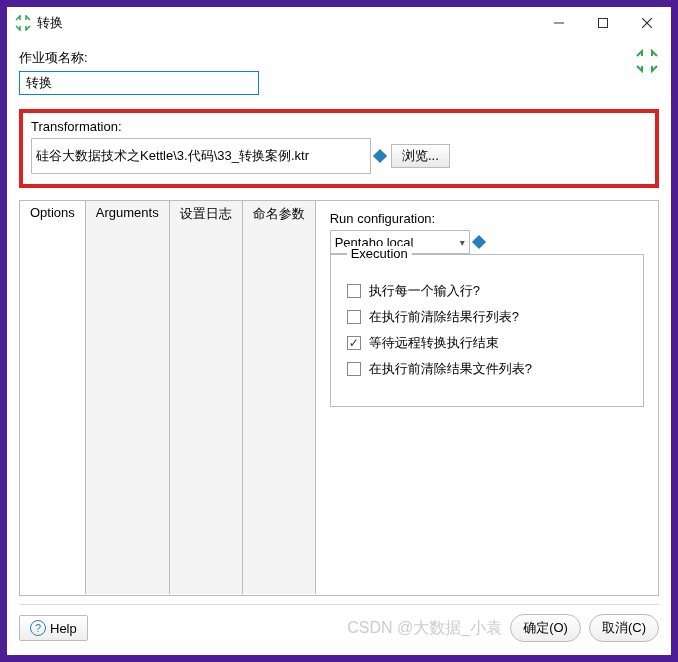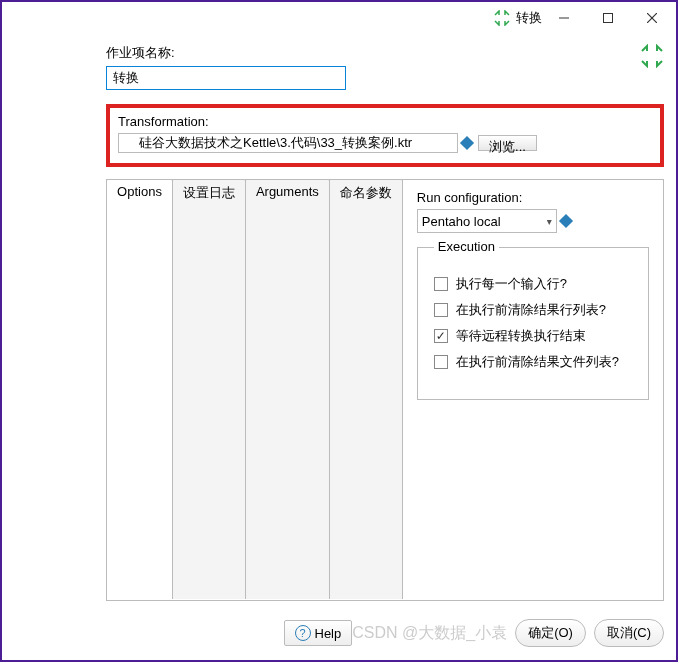--- a/index.html
+++ b/index.html
@@ -1,43 +1,43 @@
 <!DOCTYPE html>
 <html><head>
   <meta charset="utf-8">
   <style>
     * { box-sizing: border-box; margin: 0; padding: 0; font-family: "Microsoft YaHei", Tahoma, sans-serif; font-size: 13px; }
     body { background: #fff; }
-    .window { width: 678px; height: 662px; border: 2px solid #4c1d95; display: flex; flex-direction: column; background: #fff; position: relative; align-items: flex-end; }
+    .window { width: 678px; height: 662px; border: 7px solid #4c1d95; display: flex; flex-direction: column; background: #fff; position: relative; }
     .titlebar { height: 32px; display: flex; align-items: center; padding: 0 2px 0 8px; }
     .app-icon svg { display: block; }
     .title-text { margin-left: 6px; flex: 1; }
     .win-controls { display: flex; }
     .win-btn { width: 44px; height: 30px; display: flex; align-items: center; justify-content: center; cursor: pointer; }
     .content { flex: 1; padding: 10px 12px 8px 12px; display: flex; flex-direction: column; }
     .row-name { display: flex; align-items: center; margin-bottom: 6px; position: relative; }
     .field-label { display: block; margin-bottom: 4px; }
     .name-input { width: 240px; height: 24px; border: 1px solid #0a84d8; padding: 2px 6px; outline: none; }
     .collapse-icon { position: absolute; right: 0; top: 0; }
     .collapse-icon svg { display: block; }
     .transf-box { border: 4px solid #dd2222; padding: 6px 8px 10px 8px; margin: 8px 0 12px 0; }
     .transf-row { display: flex; align-items: center; margin-top: 2px; }
-    .transf-input { width: 340px; height: 20px; border: 1px solid #bbb; padding: 2px 20px; }
+    .transf-input { width: 340px; height: 36px; border: 1px solid #bbb; padding: 2px 4px; }
     .diamond { width: 10px; height: 10px; transform: rotate(45deg); background: #2a7fb8; margin: 0 6px 0 4px; }
-    .browse-btn { height: 16px; padding: 2px 10px; border: 1px solid #bbb; background: linear-gradient(#fff,#e8e8e8); cursor: pointer; }
+    .browse-btn { height: 24px; padding: 2px 10px; border: 1px solid #bbb; background: linear-gradient(#fff,#e8e8e8); cursor: pointer; }
     .tabs-wrap { border: 1px solid #bbb; flex: 1; display: flex; flex-direction: row; position: relative; }
     .tabs-bar { display: flex; position: relative; top: -1px; left: -1px; }
     .tab { border: 1px solid #bbb; border-bottom: none; padding: 4px 10px; background: #fff; margin-right: -1px; cursor: pointer; border-radius: 2px 2px 0 0; }
     .tab.active { background: #fff; position: relative; z-index: 2; }
     .tab.inactive { background: #f4f4f4; }
     .tab-content { padding: 10px 14px; flex: 1; }
     .rc-row { display: flex; align-items: center; margin-top: 4px; }
     .select { width: 140px; height: 24px; border: 1px solid #bbb; background: #fff; padding: 0 4px; display: flex; align-items: center; justify-content: space-between; cursor: pointer; }
     .chev { font-size: 10px; color: #555; }
-    .fieldset { border: 1px solid #bbb; margin-top: 14px; padding: 14px 29px 20px 16px; }
+    .fieldset { border: 1px solid #bbb; padding: 14px 29px 20px 16px; }
     .legend { position: relative; top: -23px; left: 0px; background: #fff; padding: 0 4px; display: inline-block; }
     .checks { margin-top: -10px; }
     .chk-row { display: flex; align-items: center; margin: 8px 0; }
     .chk { width: 14px; height: 14px; border: 1px solid #888; margin-right: 8px; display: flex; align-items: center; justify-content: center; cursor: pointer; }
     .chk.checked::after { content: "✓"; font-size: 12px; line-height: 12px; color: #333; }
     .footer { height: 50px; border-top: 0px; padding: 6px 12px 10px 12px; display: flex; align-items: center; justify-content: space-between; }
     .hr { border-top: 1px solid #ddd; margin: 0 12px; }
     .help-btn { border: 1px solid #bbb; background: linear-gradient(#fff,#eee); padding: 4px 10px; display: flex; align-items: center; gap: 4px; cursor: pointer; border-radius: 2px; }
     .help-q { width: 16px; height: 16px; border-radius: 50%; border: 1px solid #2a7fb8; color: #2a7fb8; font-size: 11px; display: flex; align-items: center; justify-content: center; }
     .right-btns { display: flex; gap: 8px; align-items: center; color: #bbb; }
@@ -99,22 +99,22 @@
       <div class="transf-row">
         <input class="transf-input" type="text" value="硅谷大数据技术之Kettle\3.代码\33_转换案例.ktr" style="">
         <span class="diamond"></span>
         <button class="browse-btn">浏览...</button>
       </div>
     </div>
 
     <div class="tabs-wrap">
       <div class="tabs-bar">
         <div class="tab active">Options</div>
+        <div class="tab inactive">Arguments</div>
         <div class="tab inactive">设置日志</div>
-        <div class="tab inactive">Arguments</div>
         <div class="tab inactive">命名参数</div>
       </div>
       <div class="tab-content">
         <span class="field-label">Run configuration:</span>
         <div class="rc-row">
           <div class="select">
             <span>Pentaho local</span>
             <span class="chev">▾</span>
           </div>
           <span class="diamond"></span>

